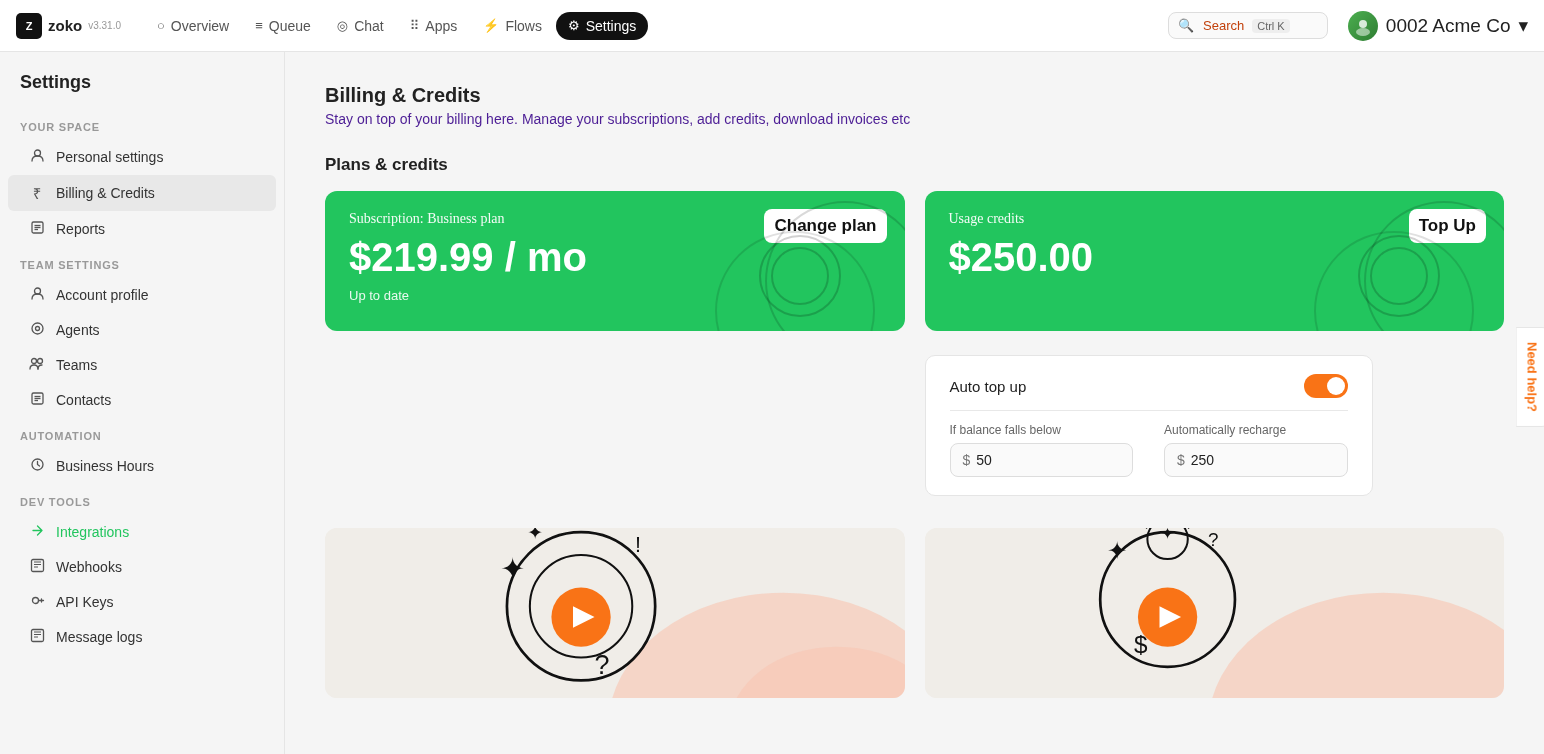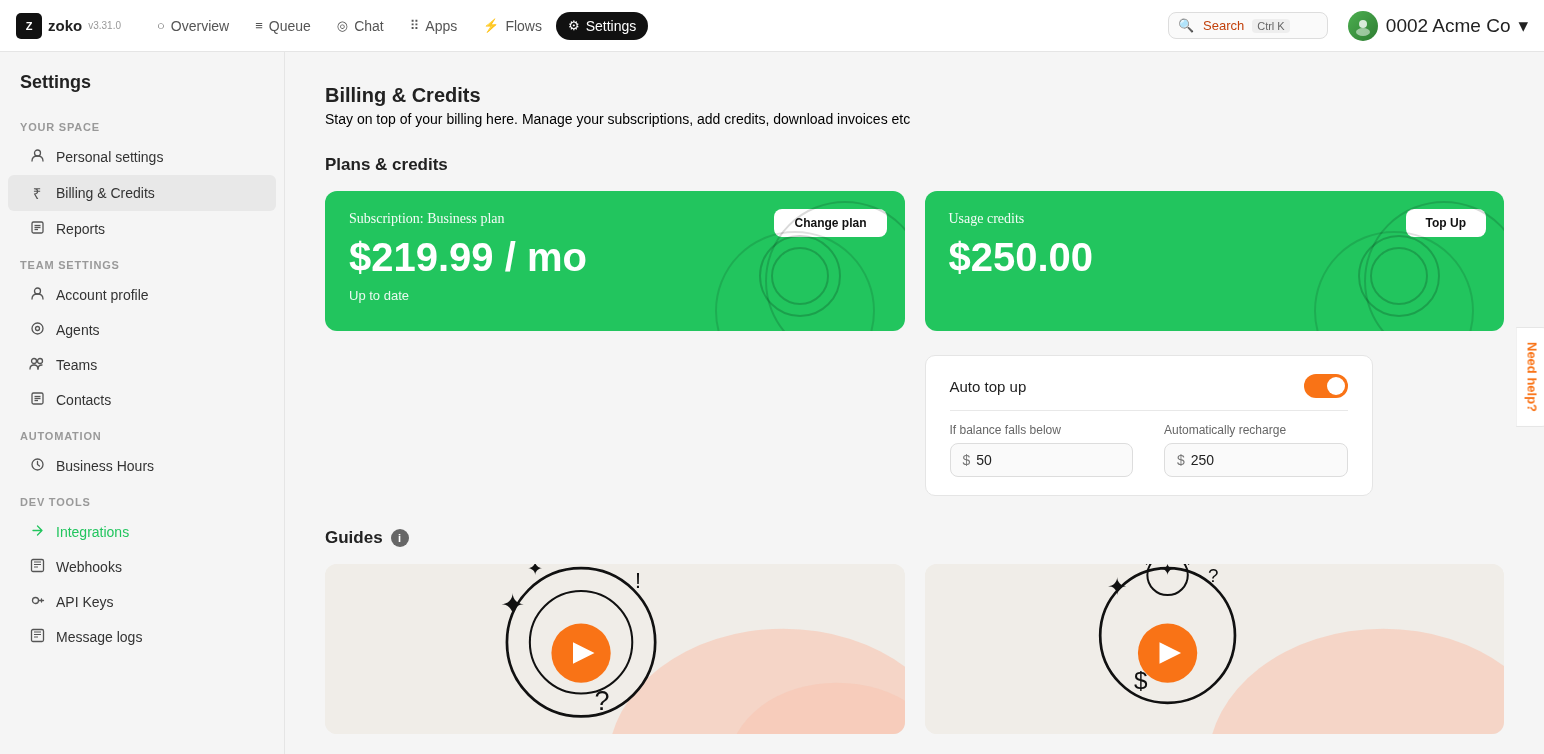--- a/index.html
+++ b/index.html
@@ -63,39 +63,39 @@
     }
     .sidebar-item.active { background: #e8e8e8; font-weight: 500; }
     .sidebar-item .si-icon { font-size: 15px; color: #555; width: 18px; text-align: center; }
     .sidebar-item.green-icon .si-icon { color: #22c55e; }
 
     
     .content { margin-left: 285px; padding: 32px 40px; flex: 1; background: #f5f5f5; min-height: calc(100vh - 52px); }
 
     
     .page-header-title { font-size: 20px; font-weight: 700; margin-bottom: 4px; }
-    .page-header-desc { color: #000000; font-size: 14px; margin-bottom: 28px; }
+    .page-header-desc { color: #4c1d95; font-size: 14px; margin-bottom: 28px; }
 
     
     .section-title { font-size: 17px; font-weight: 600; margin-bottom: 16px; }
 
     .cards-row { display: flex; gap: 20px; margin-bottom: 24px; }
 
     .plan-card {
       flex: 1; background: #22c55e; border-radius: 12px;
       padding: 20px 24px; color: #fff; position: relative; overflow: hidden;
       min-height: 140px;
     }
     .plan-card .card-label { font-size: 14px; font-weight: 500; margin-bottom: 8px; opacity: 0.95; font-family: Liberation Serif, serif; }
     .plan-card .card-amount { font-size: 40px; font-weight: 700; margin-bottom: 8px; }
     .plan-card .card-status { font-size: 13px; opacity: 0.9; }
     .plan-card .card-btn {
       position: absolute; top: 18px; right: 18px;
       background: #fff; color: #111; border: none; border-radius: 8px;
-      padding: 7px 20px; font-size: 12px; font-weight: 600; cursor: pointer;
+      padding: 7px 10px; font-size: 17px; font-weight: 600; cursor: pointer;
     }
 
     
     .card-decoration {
       position: absolute; right: -20px; bottom: -30px;
       width: 160px; height: 160px; border-radius: 50%;
       border: 2px solid rgba(0,0,0,0.15); pointer-events: none;
     }
     .card-decoration2 {
       position: absolute; right: 30px; bottom: -60px;
@@ -401,24 +401,20 @@
             <div class="field-input">
               <span class="dollar">$</span>
               <input type="text" value="250" style="">
             </div>
           </div>
         </div>
       </div>
     </div>
 
     <div class="guides-section">
-      <div class="guides-title-row">
-        <span class="guides-title">Guides</span>
-        <div class="info-badge">i</div>
-      </div>
       <div class="guide-cards">
         <div class="guide-card">
           <div class="guide-card-inner">
             <svg width="100%" height="170" viewBox="0 0 430 170" preserveAspectRatio="xMidYMid slice" fill="none" xmlns="http://www.w3.org/2000/svg">
               <rect width="430" height="170" fill="#f0ede8"></rect>
 
               <ellipse cx="340" cy="170" rx="130" ry="100" fill="#f9c4b0" opacity="0.6"></ellipse>
               <ellipse cx="380" cy="170" rx="80" ry="60" fill="#f9c4b0" opacity="0.5"></ellipse>
 
               <circle cx="190" cy="80" r="55" fill="none" stroke="#111" stroke-width="2"></circle>

